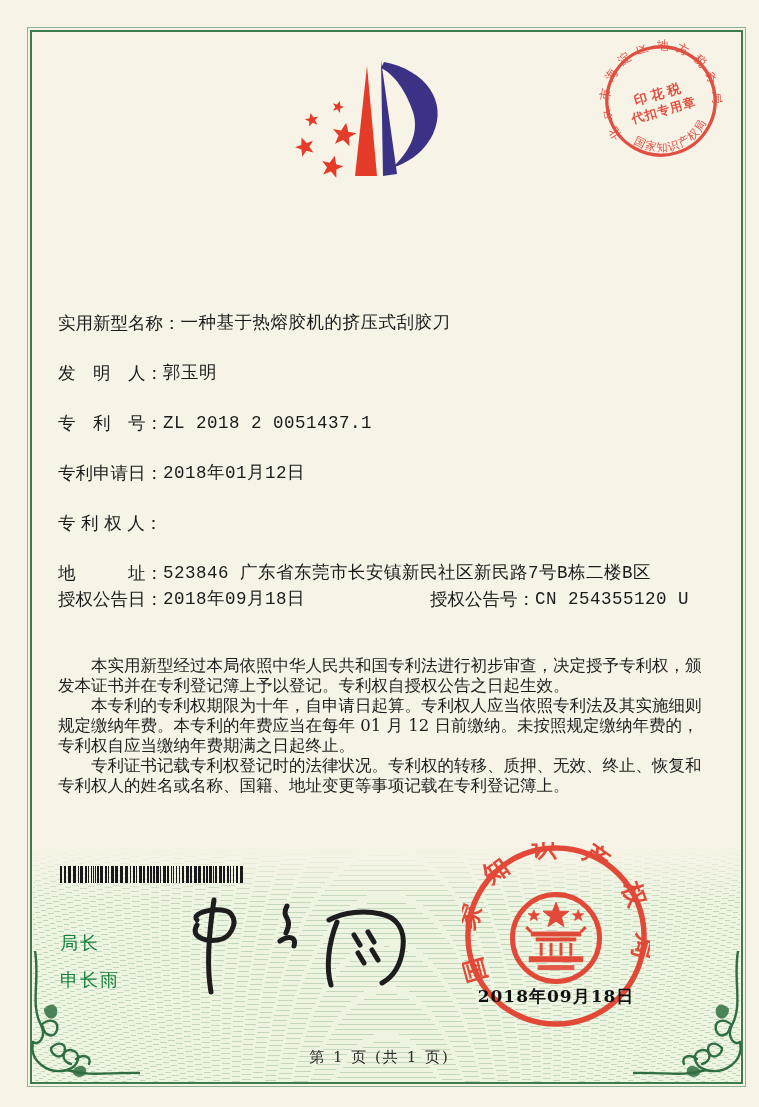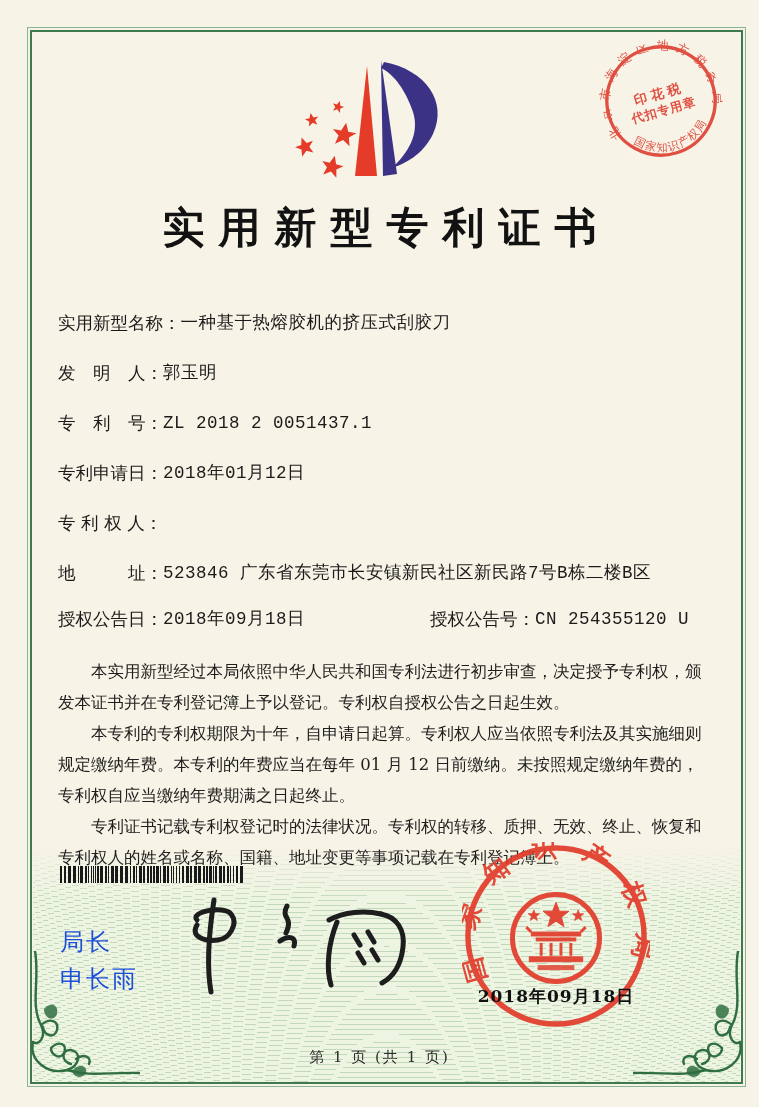--- a/index.html
+++ b/index.html
@@ -34,36 +34,36 @@
     position:absolute;left:0;top:200px;width:100%;text-align:center;
     font-size:42px;font-weight:bold;letter-spacing:14px;color:#121212;text-indent:14px;
   }
   .tax-stamp{
     position:absolute;left:602px;top:42px;width:118px;height:118px;
     transform:rotate(-16deg);opacity:.88;
   }
   
   .fields{position:absolute;left:58px;top:310px;width:652px;font-size:17.5px;}
   .frow{display:flex;margin-bottom:24px;line-height:26px;align-items:flex-start;}
-  .frow.addr{margin-bottom:20px;}
+  .frow.addr{margin-bottom:0;}
   .flabel{white-space:pre;flex:0 0 auto;}
   .fvalue{letter-spacing:.5px;font-family:Liberation Mono, monospace;}
   .addr .fvalue{max-width:505px;}
   .frow.last{margin-bottom:0;}
   .pair1{display:flex;width:372px;flex:0 0 auto;}
   .pair2{display:flex;flex:1;}
   
   .body-text{position:absolute;left:58px;top:656px;width:650px;
-    font-size:16.5px;line-height:31px;color:#1e1e1e;}
+    font-size:16.5px;line-height:20px;color:#1e1e1e;}
   .body-text p{margin:0;text-indent:2em;}
   
   .barcode{position:absolute;left:60px;top:866px;width:216px;height:17px;display:flex;align-items:stretch;}
   .barcode div{height:100%;}
-  .signer{position:absolute;left:60px;top:924px;font-size:24px;line-height:37px;
-    font-family:"DejaVu Sans","Liberation Sans",sans-serif;letter-spacing:2px;color:#1d4ed8;}
+  .signer{position:absolute;left:60px;top:924px;font-size:18px;line-height:37px;
+    font-family:"DejaVu Sans","Liberation Sans",sans-serif;letter-spacing:2px;color:#15803d;}
   .signature{position:absolute;left:168px;top:884px;}
   .seal{position:absolute;left:462px;top:842px;width:188px;height:188px;opacity:.92;}
   .seal-date{position:absolute;left:462px;top:985px;width:188px;text-align:center;
     font-size:17px;letter-spacing:1px;color:#111;font-weight:bold;z-index:5;}
   .footer{position:absolute;left:0;top:1048px;width:100%;text-align:center;
     font-size:15px;letter-spacing:2px;color:#2c2c2c;}
   svg text{font-family:"DejaVu Serif","Liberation Serif",serif;}
 </style>
 </head>
 <body>
@@ -129,21 +129,20 @@
     <text fill="#dd3a2c" font-size="12.5" letter-spacing="7">
       <textPath href="#taxTop" startOffset="50%" text-anchor="middle">北京市海淀区地方税务局</textPath>
     </text>
     <text fill="#dd3a2c" font-size="11.5" letter-spacing="1">
       <textPath href="#taxBot" startOffset="50%" text-anchor="middle">国家知识产权局</textPath>
     </text>
     <text x="0" y="-3" text-anchor="middle" fill="#dd3a2c" font-size="13.5" letter-spacing="4" font-weight="bold">印花税</text>
     <text x="0" y="14" text-anchor="middle" fill="#dd3a2c" font-size="12.5" letter-spacing="1" font-weight="bold">代扣专用章</text>
   </svg>
 
-  <div class="title">实用新型专利证书</div>
 
   <div class="fields">
     <div class="frow">
       <span class="flabel">实用新型名称</span>
         <span>：</span>
       <span class="fvalue">一种基于热熔胶机的挤压式刮胶刀</span>
     </div>
     <div class="frow">
       <span class="flabel">发　明　人</span>
         <span>：</span>

